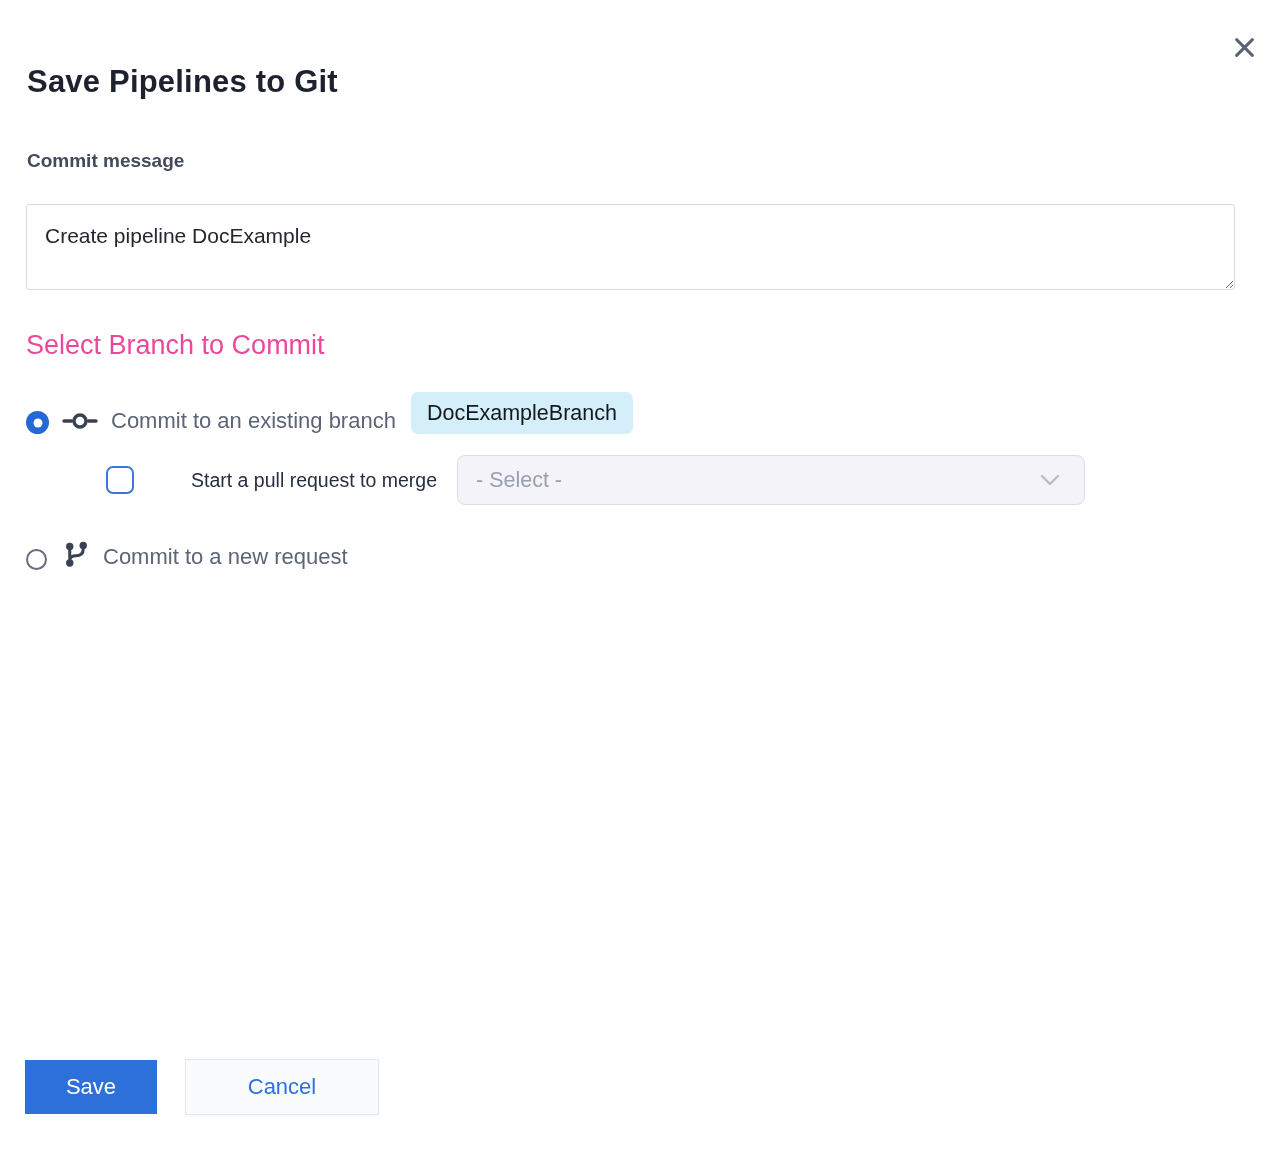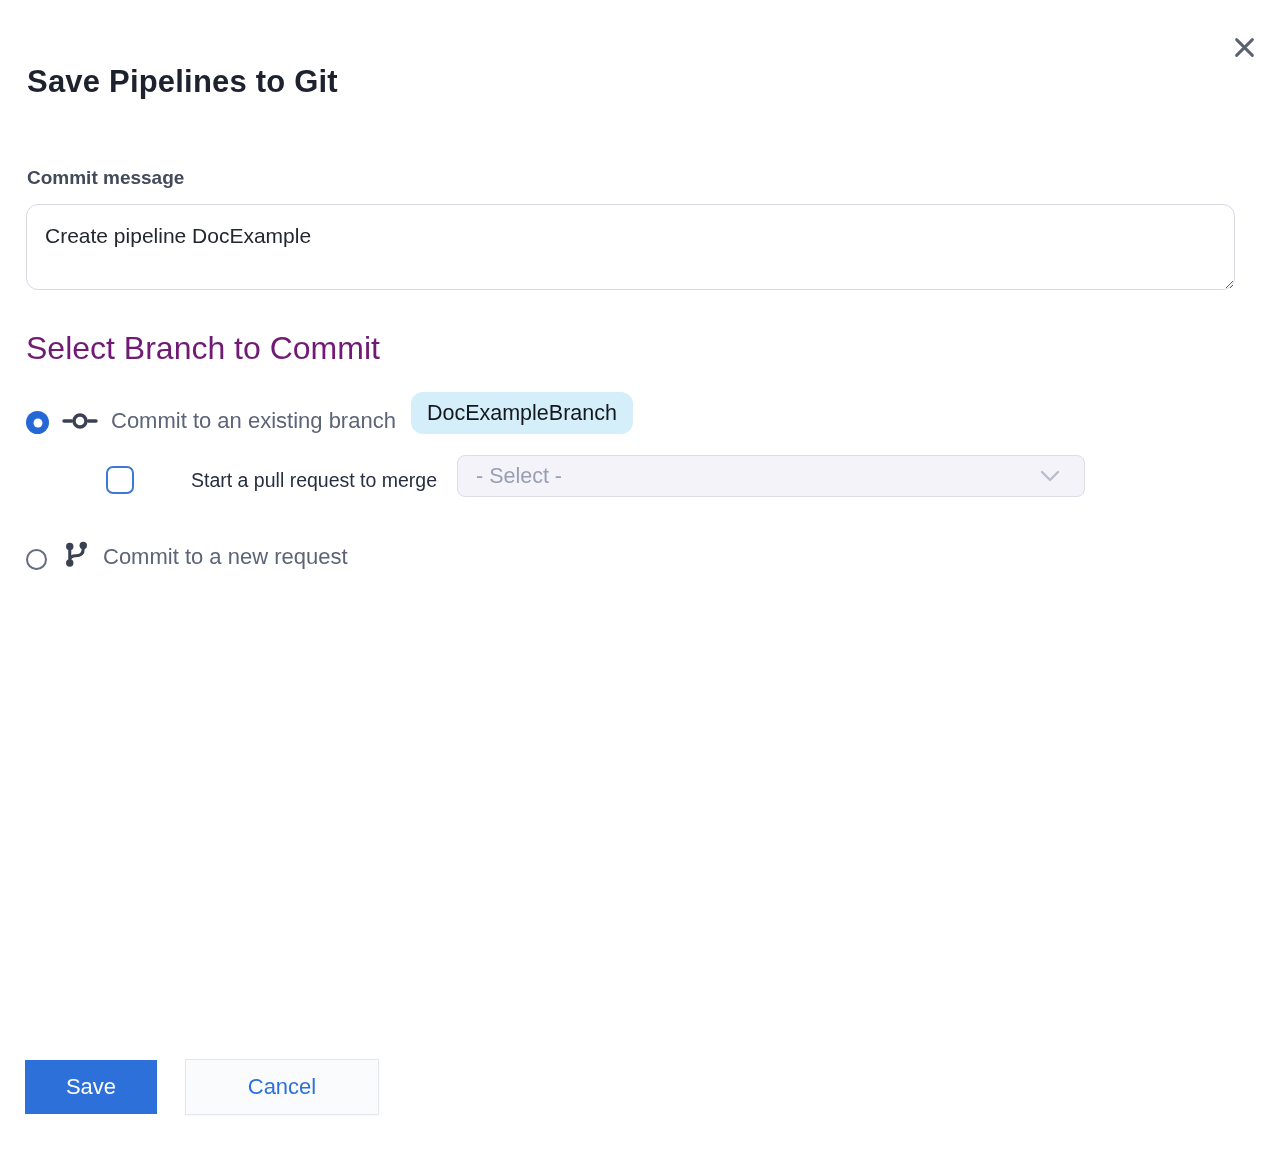--- a/index.html
+++ b/index.html
@@ -19,38 +19,38 @@
     background: transparent; border: none; cursor: pointer;
   }
 
   .title {
     position: absolute; left: 27px; top: 64px;
     font-size: 31px; font-weight: 700; color: var(--text-dark, #1d222e);
     letter-spacing: 0.2px;
   }
 
   .field-label {
-    position: absolute; left: 27px; top: 167px;
+    position: absolute; left: 27px; top: 150px;
     font-size: 19px; font-weight: 700; color: #424a5c;
   }
 
   .commit-textarea {
     position: absolute; left: 26px; top: 204px;
     width: 1209px; height: 86px;
-    border: 1px solid #d6d9e0; border-radius: 12px;
+    border: 1px solid #d6d9e0; border-radius: 3px;
     padding: 17px 18px;
     font-family: "Liberation Sans", "DejaVu Sans", sans-serif;
     font-size: 21px; color: #23272e;
     resize: both; outline: none; background: #fff;
     line-height: 1.3;
   }
 
   .section-heading {
     position: absolute; left: 26px; top: 330px;
-    font-size: 32px; font-weight: 400; color: #701a75;
+    font-size: 27px; font-weight: 400; color: #ec4899;
   }
 
   .option-row { position: absolute; display: flex; align-items: flex-end; }
   .row-existing { left: 26px; top: 392px; height: 42px; }
   .row-new      { left: 26px; top: 537px; height: 33px; }
 
   .radio { flex: 0 0 auto; border-radius: 50%; cursor: pointer; position: relative; }
   .radio.checked {
     width: 23px; height: 23px;
     background: var(--radio-blue, #2368d4);
@@ -72,42 +72,42 @@
   .option-label {
     font-size: 22px; color: var(--text-gray, #5c6478);
     margin-left: 13px; cursor: pointer; white-space: nowrap;
   }
 
   .branch-badge {
     margin-left: 15px;
     height: 42px; display: flex; align-items: center;
     padding: 0 16px;
     background: var(--badge-bg, #d4eefa);
-    border-radius: 12px;
+    border-radius: 7px;
     font-size: 21.5px; color: #15181d;
     cursor: pointer; white-space: nowrap;
   }
 
   .pr-row { position: absolute; left: 0; top: 455px; width: 1265px; height: 50px; }
   .pr-check-group {
     position: absolute; left: 106px; top: 0; height: 50px;
     display: flex; align-items: center; gap: 41px;
   }
   .checkbox {
     width: 28px; height: 28px;
     border: 2px solid #3d78d9; border-radius: 7px;
     background: #fff; cursor: pointer; flex: 0 0 auto;
   }
   .checkbox-label {
     margin-left: 16px; font-size: 19.5px; color: #272e3f;
     cursor: pointer; white-space: nowrap;
   }
   .select-box {
     position: absolute; left: 457px; top: 0;
-    width: 628px; height: 42px;
+    width: 628px; height: 50px;
     background: var(--select-bg, #f3f3f9);
     border: 1px solid #dbdde7; border-radius: 8px;
     display: flex; align-items: center;
     padding: 12px 18px;
     cursor: pointer;
   }
   .select-placeholder {
     font-size: 21.5px; color: #989fb1; flex: 1 1 auto;
   }
   .select-chevron { flex: 0 0 auto; display: flex; align-items: center; margin-right: 6px; }

